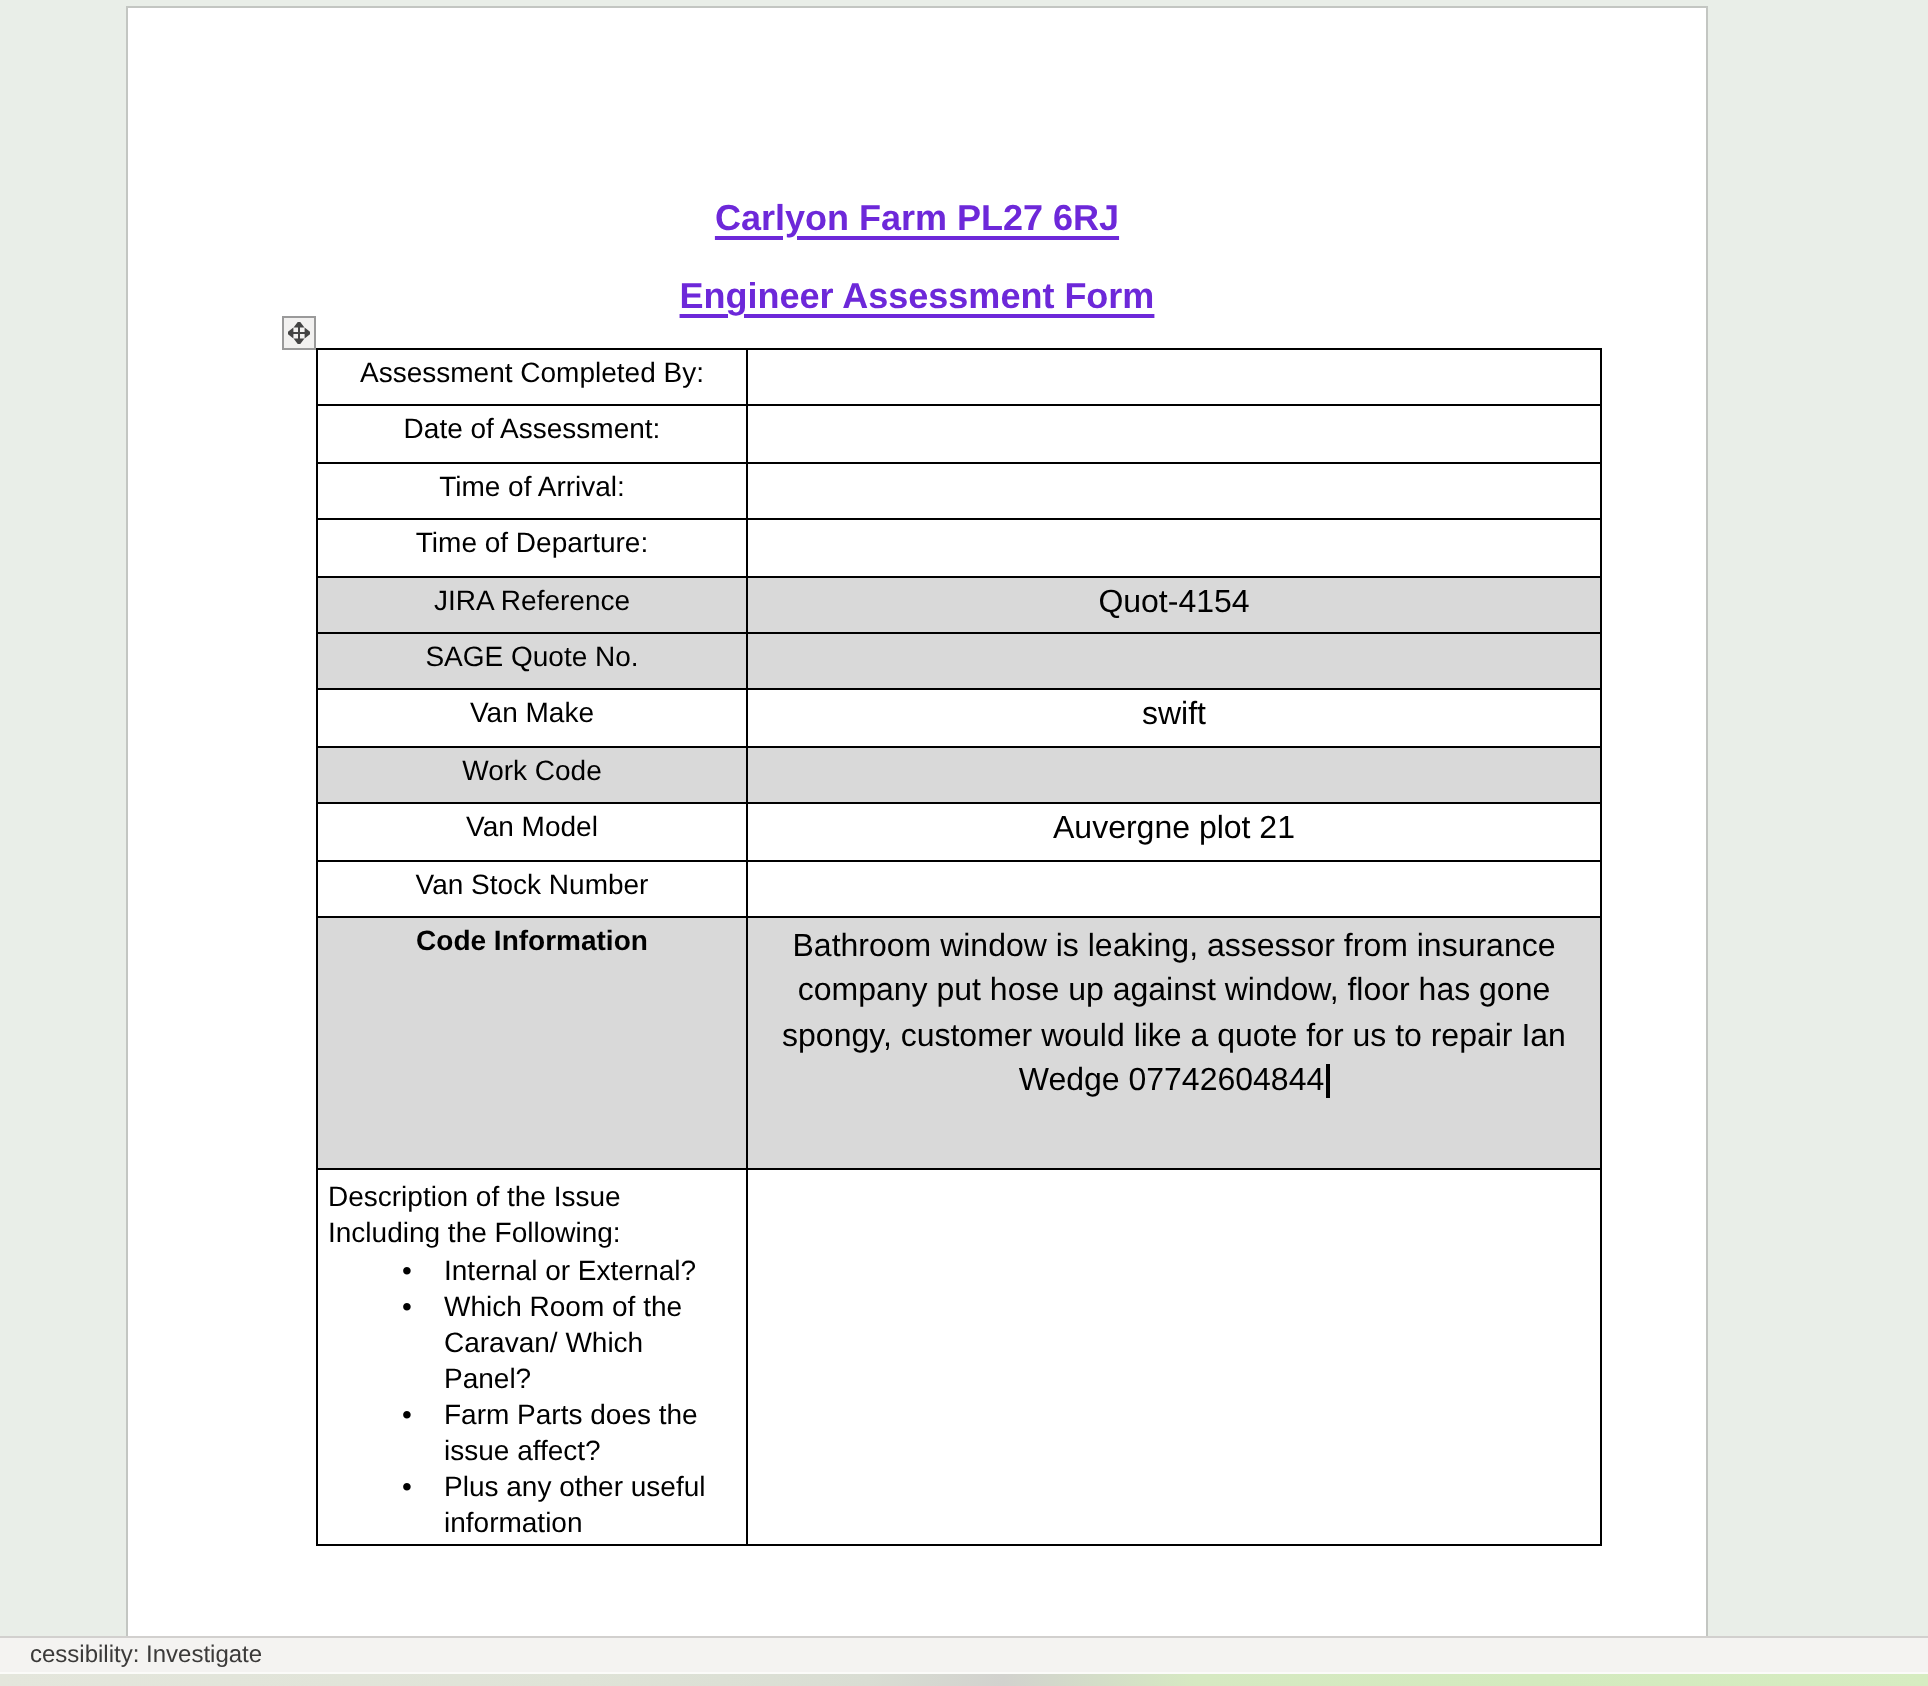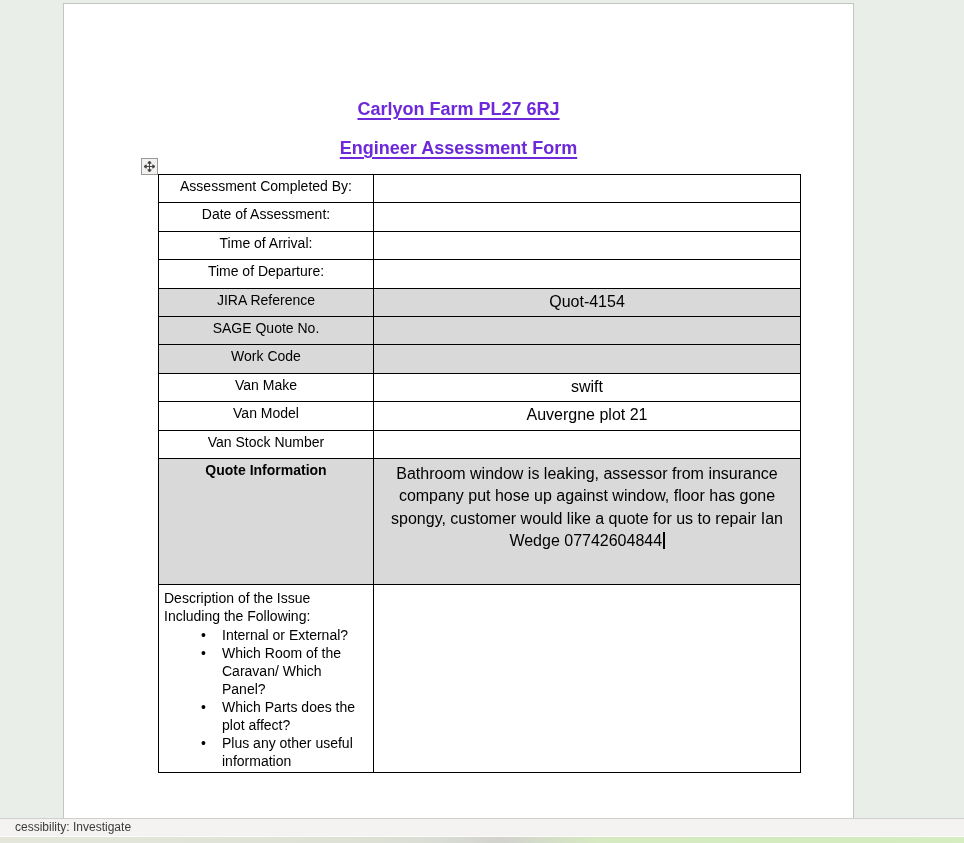--- a/index.html
+++ b/index.html
@@ -175,49 +175,49 @@
           <td class="value-cell"></td>
         </tr>
         <tr class="simple-row shaded-row">
           <td class="label-cell">JIRA Reference</td>
           <td class="value-cell">Quot-4154</td>
         </tr>
         <tr class="simple-row shaded-row">
           <td class="label-cell">SAGE Quote No.</td>
           <td class="value-cell"></td>
         </tr>
+        <tr class="simple-row">
+          <td class="label-cell">Van Make</td>
+          <td class="value-cell">swift</td>
+        </tr>
         <tr class="simple-row shaded-row">
           <td class="label-cell">Work Code</td>
           <td class="value-cell"></td>
         </tr>
         <tr class="simple-row">
-          <td class="label-cell">Van Make</td>
-          <td class="value-cell">swift</td>
-        </tr>
-        <tr class="simple-row">
           <td class="label-cell">Van Model</td>
           <td class="value-cell">Auvergne plot 21</td>
         </tr>
         <tr class="simple-row">
           <td class="label-cell">Van Stock Number</td>
           <td class="value-cell"></td>
         </tr>
         <tr class="quote-row shaded-row">
-        <td class="label-cell bold">Quote Information</td>
+        <td class="label-cell bold">Code Information</td>
         <td class="quote-value">
           <span>Bathroom window is leaking, assessor from insurance company put hose up against window, floor has gone spongy, customer would like a quote for us to repair Ian Wedge 07742604844</span><span class="caret"></span>
         </td>
       </tr>
       <tr class="desc-row">
         <td class="desc-cell">
           <div>Description of the Issue Including  the Following:</div>
           <ul>
               <li>Internal or External?</li>
               <li>Which Room of the Caravan/ Which Panel?</li>
-              <li>Which Parts does the plot affect?</li>
+              <li>Farm Parts does the issue affect?</li>
               <li>Plus any other useful information</li>
             </ul>
         </td>
         <td class="value-cell"></td>
       </tr>
     </tbody>
   </table>
 </div>
 
 <div class="status-bar">

